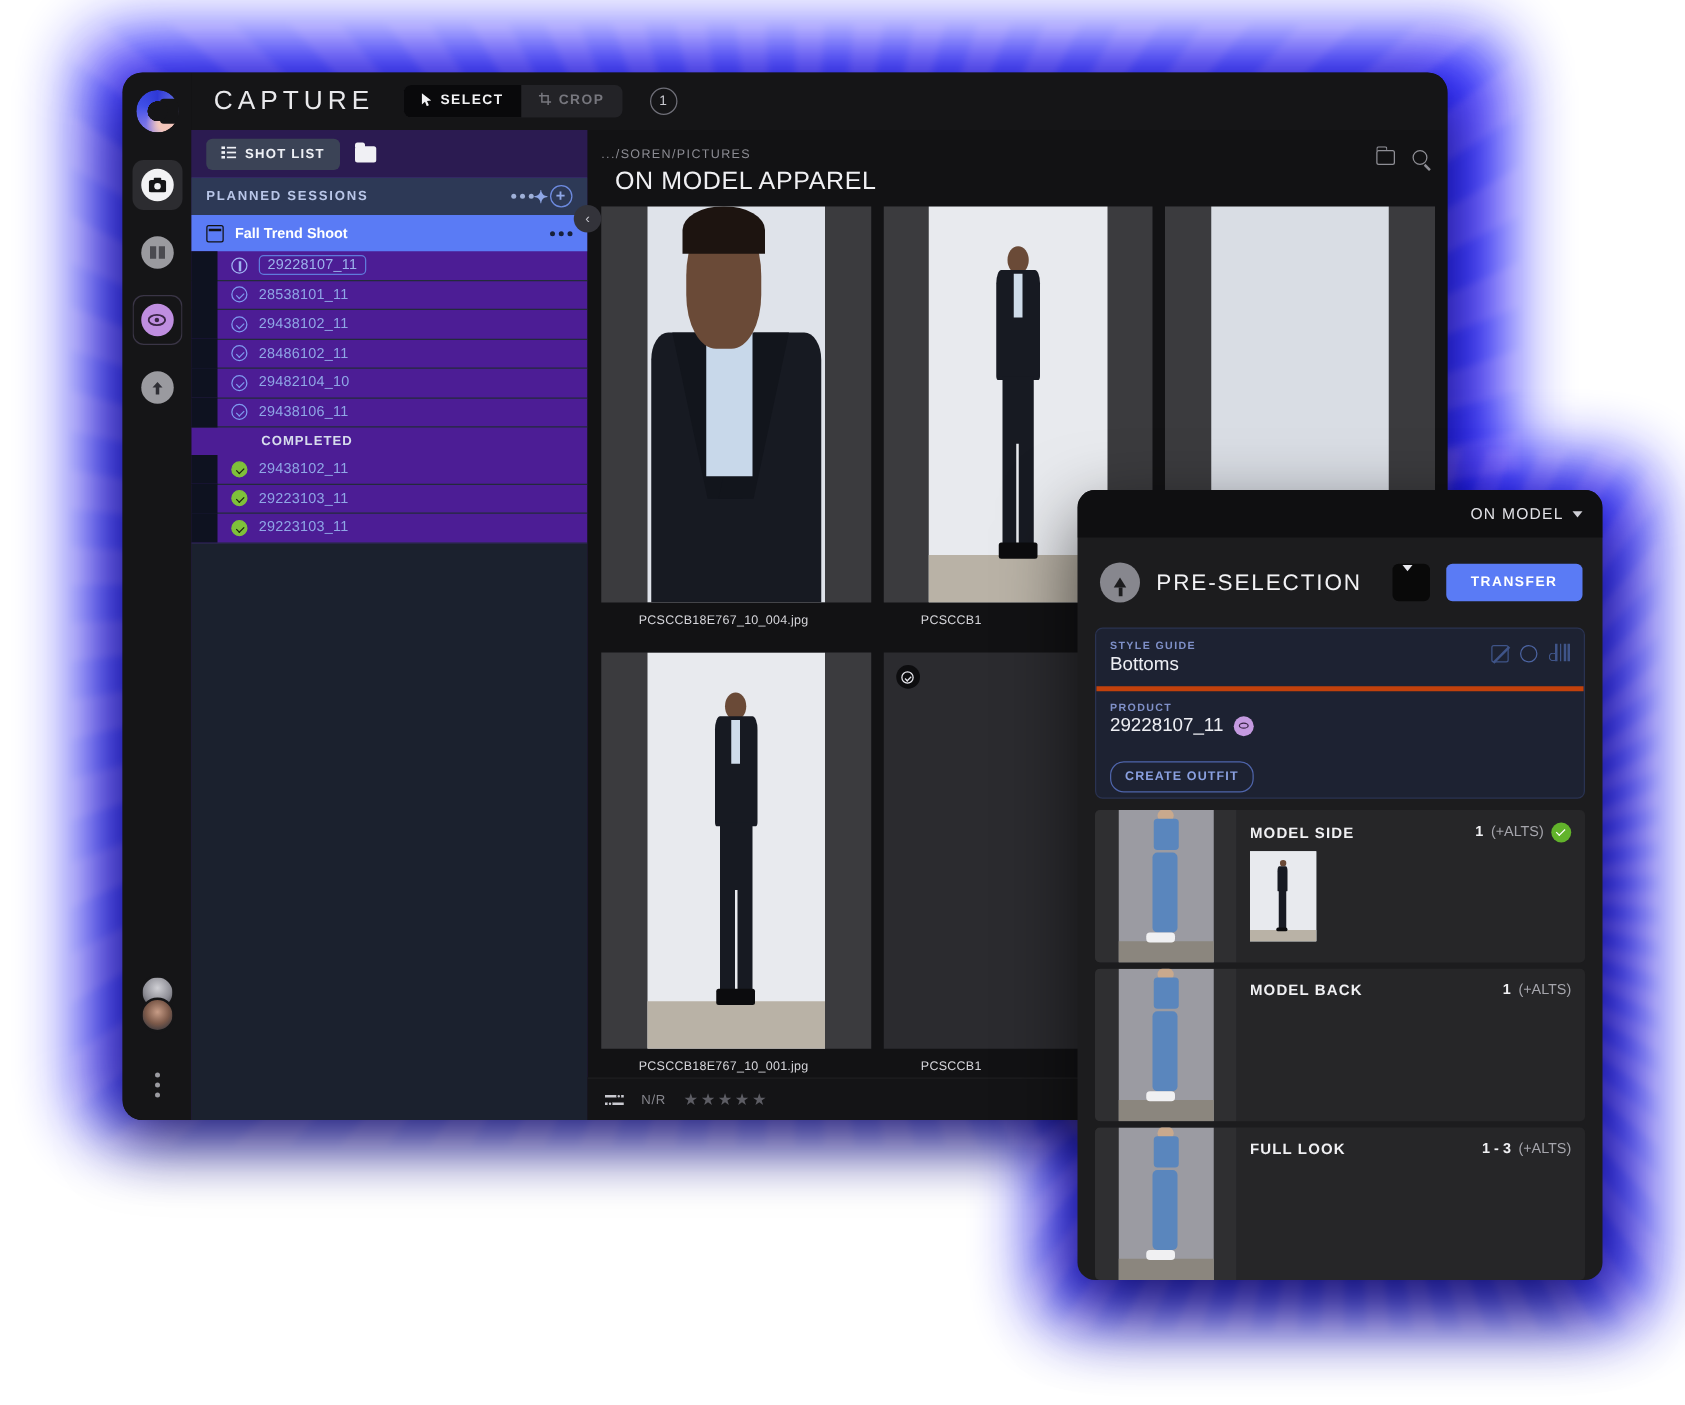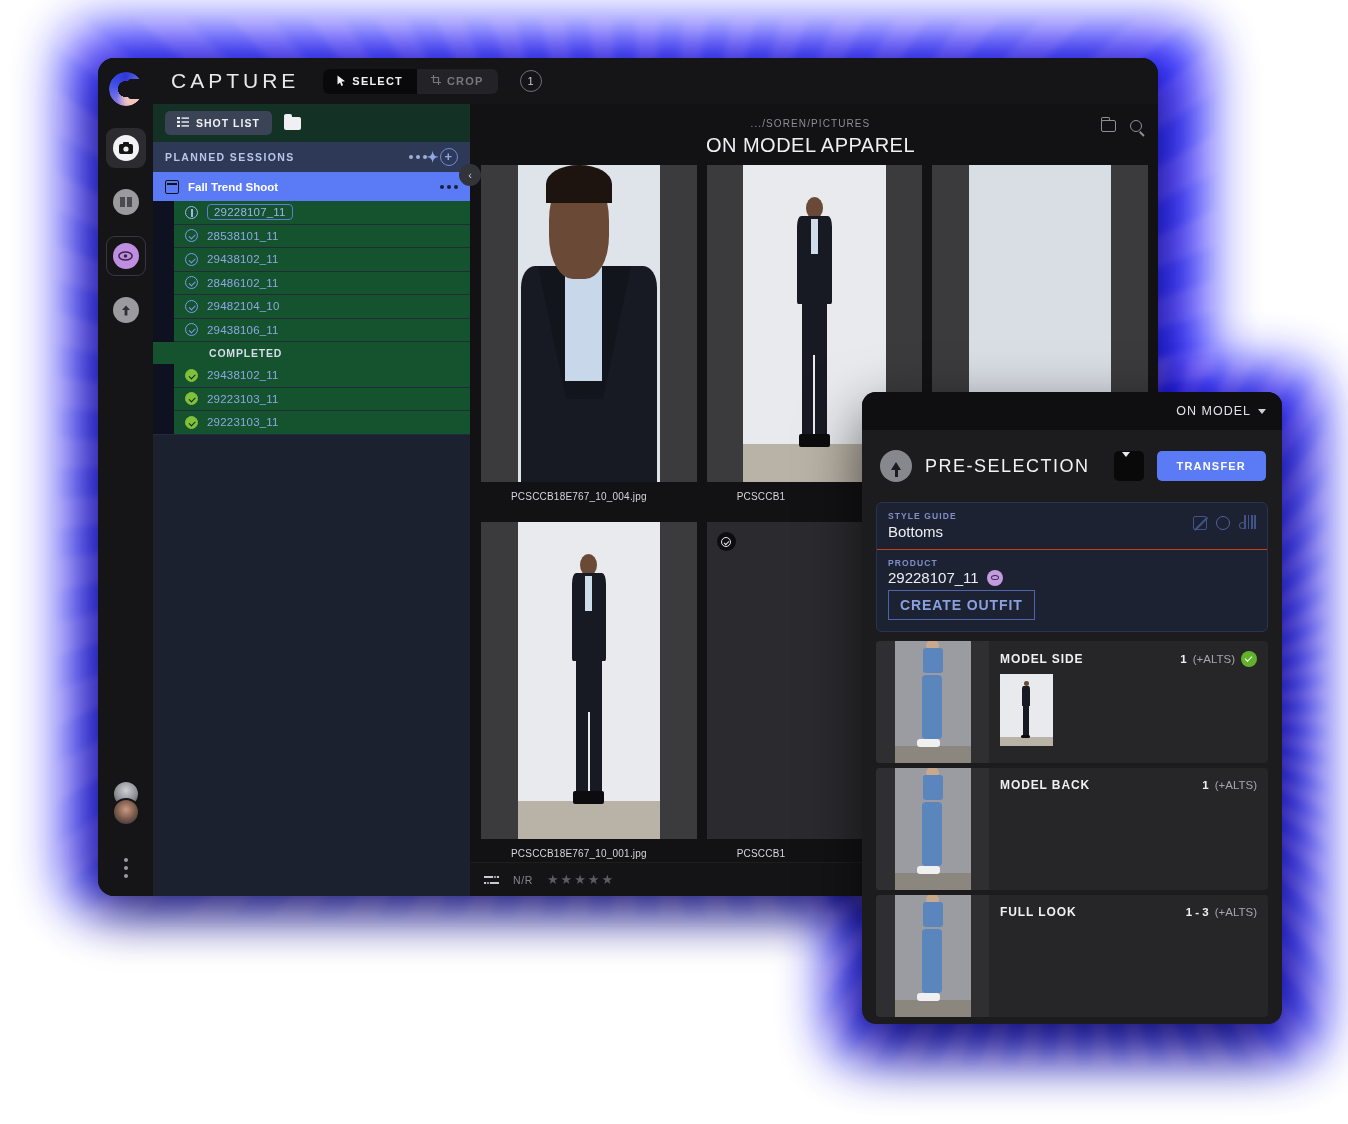--- a/index.html
+++ b/index.html
@@ -99,21 +99,21 @@
   .num-badge {
     width:22px; height:22px; border-radius:50%; border:1px solid #6f6f78;
     color:#c9c9d0; font-size:11px; display:flex; align-items:center; justify-content:center;
     margin-left: 6px; cursor:pointer;
   }
 
   
   #body { flex: 1 1 auto; display: flex; min-height: 0; }
 
   
-  #sidebar { width: 317px; flex: 0 0 317px; background:#14532d; display:flex; flex-direction:column; min-height:0; }
+  #sidebar { width: 317px; flex: 0 0 317px; background:#4c1d95; display:flex; flex-direction:column; min-height:0; }
   #side-tools { height: 38px; display:flex; align-items:center; gap:12px; padding: 0 12px; background:#15192296; }
   .pill {
     background:#3b4356; color:#eef0f5; font-size:10.5px; letter-spacing:1px; font-weight:700;
     padding:6px 12px; border-radius:5px; display:flex; align-items:center; gap:7px; cursor:pointer;
   }
   .folder-ic { width:17px; height:13px; background:#f0f0f4; border-radius:2px; position:relative; cursor:pointer;}
   .folder-ic::before { content:""; position:absolute; left:0; top:-3px; width:8px; height:4px; background:#f0f0f4; border-radius:2px 2px 0 0;}
   .planned {
     height: 30px; background:#2d3956; display:flex; align-items:center; padding: 0 12px;
     color:#b9c6e8; font-size:10.5px; letter-spacing:1.4px; font-weight:700;
@@ -169,23 +169,23 @@
   }
   .side-fill { flex:1 1 auto; background:#1b212e; }
 
   
   #content { flex:1 1 auto; background:#121214; position:relative; min-width:0; display:flex; flex-direction:column; }
   .collapse {
     position:absolute; left:-11px; top:60px; width:22px; height:22px; border-radius:50%;
     background:#33333a; color:#c8c8cf; font-size:11px; display:flex; align-items:center; justify-content:center;
     z-index:5; cursor:pointer;
   }
-  #content-head { padding: 14px 18px 8px 11px; position:relative;text-align:center; }
+  #content-head { padding: 14px 18px 8px 11px; position:relative; }
   .crumb { color:#8c8c93; font-size:10px; letter-spacing:1.1px; }
-  .page-title { color:#f0f0f3; font-size:20px; letter-spacing:.5px; margin-top:5px; font-weight:400; }
+  .page-title { color:#f0f0f3; font-size:20px; letter-spacing:.5px; margin-top:5px; font-weight:400;margin-left:11px; }
   .head-icons { position:absolute; right:16px; top:16px; display:flex; gap:14px; }
   .ic-folder { width:15px;height:12px;border:1.4px solid #8e8e95;border-radius:2px;position:relative;cursor:pointer; }
   .ic-folder::before{content:"";position:absolute;left:-1px;top:-4px;width:7px;height:3px;border:1.4px solid #8e8e95;border-bottom:none;border-radius:2px 2px 0 0;}
   .ic-search { width:12px;height:12px;border:1.5px solid #8e8e95;border-radius:50%;position:relative;cursor:pointer; }
   .ic-search::after{content:"";position:absolute;right:-4px;bottom:-3px;width:6px;height:1.5px;background:#8e8e95;transform:rotate(45deg);}
 
   #grid { flex:1 1 auto; display:grid; grid-template-columns: 1fr 1fr 1fr; gap:10px; padding: 0 10px 0 11px; overflow:hidden; }
   .cell { display:flex; flex-direction:column; min-width:0; }
   .cell .img {
     height: 317px; background:#3b3b3e; position:relative; overflow:hidden;
@@ -259,40 +259,40 @@
   .dl .sh { width:0;height:0;border-left:4px solid transparent;border-right:4px solid transparent;border-top:5px solid #e8e8ee; margin:0 auto; }
   .dl .st { width:2.4px;height:5px;background:#e8e8ee;margin:-10px auto 0; }
   .dl .b1,.dl .b2 { height:1.6px;background:#e8e8ee;margin:1.6px auto 0;border-radius:1px; }
   .dl .b1{width:11px;} .dl .b2{width:13px;}
   .transfer-btn {
     background:#5a7bf5; color:#fff; font-size:11px; font-weight:700; letter-spacing:1.2px;
     padding:9px 20px; border-radius:5px; border:none; cursor:pointer; font-family:inherit;
   }
 
   .sg-card { margin: 0 14px; border:1px solid #2a3352; border-radius:6px; background:#1d2232; overflow:hidden; }
-  .sg-top { display:flex; align-items:flex-start; padding:8px 11px 9px 11px; border-bottom:1px solid #c2410c; }
+  .sg-top { display:flex; align-items:flex-start; padding:8px 11px 9px 11px; border-bottom:4px solid #c2410c; }
   .sg-lbl { color:#7f90c8; font-size:8.5px; font-weight:700; letter-spacing:1.1px; }
   .sg-val { color:#edeef3; font-size:15px; margin-top:2px; }
   .sg-icons { margin-left:auto; display:flex; gap:9px; align-items:center; padding-top:4px; }
   .ic-sq { width:14px;height:14px;border:1.6px solid #3f5488;border-radius:2px;position:relative;cursor:pointer; }
   .ic-sq::after{content:"";position:absolute;left:-2px;top:6px;width:18px;height:1.6px;background:#3f5488;transform:rotate(-45deg);}
   .ic-cir { width:14px;height:14px;border:1.6px solid #4b63a0;border-radius:50%;cursor:pointer; }
   .ic-bar { width:17px;height:15px;position:relative;cursor:pointer; }
   .ic-bar i { position:absolute; top:0; width:1.8px; height:14px; background:#3f5488; }
   .ic-bar i:nth-child(1){left:5px;} .ic-bar i:nth-child(2){left:8.5px;} .ic-bar i:nth-child(3){left:12px;} .ic-bar i:nth-child(4){left:15px;}
   .ic-bar b { position:absolute; left:0; bottom:1px; width:7px;height:7px;border:1.6px solid #3f5488;border-right-color:transparent;border-radius:50%; }
   .sg-bot { display:flex; }
   .sg-col { flex:1 1 50%; padding:8px 11px 11px 11px; }
   .sg-col + .sg-col { border-left:1px solid #2a3352; }
   .sg-id { color:#edeef3; font-size:15px; display:flex; align-items:center; gap:8px; margin-top:1px; }
   .eye-b { width:16px;height:16px;border-radius:50%;background:#c49ae0;display:flex;align-items:center;justify-content:center; cursor:pointer; }
   .eye-b .e { width:8px;height:5px;border-radius:50%;border:1.4px solid #3a2546; }
   .outfit-btn {
-    margin-top:4px; border:1px solid #4e64aa; color:#8aa0e0; background:transparent;
-    font-size:14px; font-weight:700; letter-spacing:.9px; padding:6px 11px; border-radius:0;
+    margin-top:20px; border:1px solid #4e64aa; color:#8aa0e0; background:transparent;
+    font-size:10px; font-weight:700; letter-spacing:.9px; padding:6px 11px; border-radius:11px;
     cursor:pointer; font-family:inherit;
   }
   .sg-sub { margin-top:9px; }
 
   .shot-list { margin-top:9px; padding: 0 14px; display:flex; flex-direction:column; gap:5px; }
   .shot-card { background:#262628; border-radius:4px; height:122px; display:flex; overflow:hidden; }
   .shot-card .ref { width:113px; flex:0 0 113px; background:#2f2f31; display:flex; align-items:center; justify-content:center; }
   .shot-card .ref .mini { width:76px; height:100%; }
   .ref-side { background:#9b9ba2; width:100%; height:100%; position:relative; }
   .ref-side .fl { position:absolute;left:0;bottom:0;width:100%;height:14%;background:#8b867e; }

